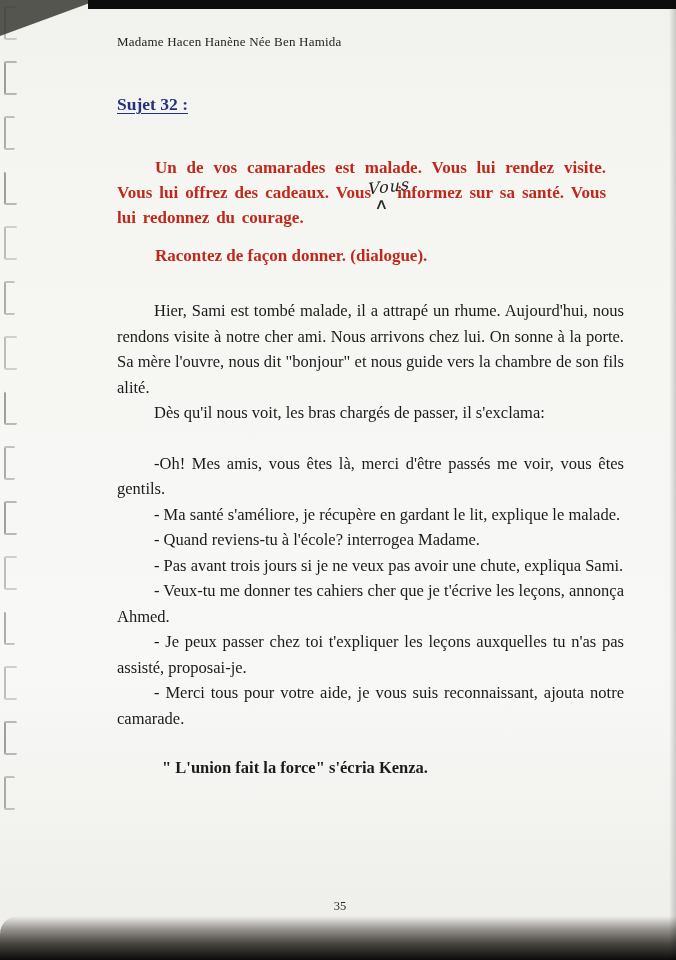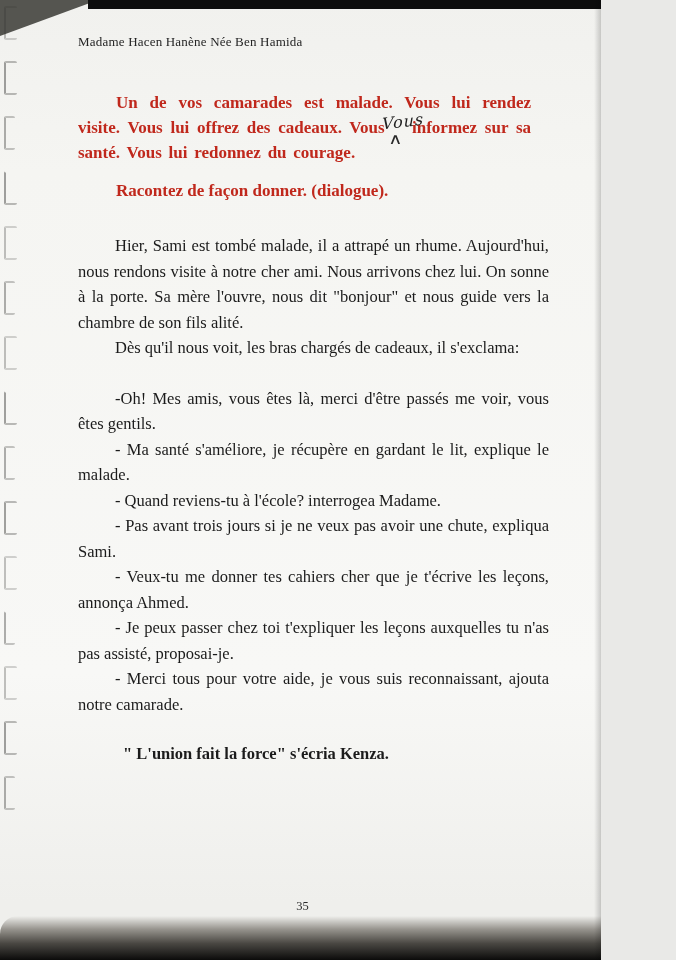--- a/index.html
+++ b/index.html
@@ -10,24 +10,25 @@
   }
   *{box-sizing:border-box;}
   html,body{margin:0;padding:0;}
   body{
     width:676px;height:960px;
     font-family:"Liberation Serif","DejaVu Serif",serif;
     background:#e9e9e7;
   }
   .scan{
     position:relative;
-    width:601px;height:960px;
+    width:676px;height:960px;
     background:linear-gradient(180deg,#f1f1ee 0%, var(--page-bg) 18%, #f8f8f6 70%, #efefec 94%);
     overflow:hidden;
     color:var(--ink);
+    padding-left:39px;
   }
 
   
   .corner-tl{
     position:absolute;top:0;left:0;width:0;height:0;
     border-top:36px solid #555550;
     border-right:98px solid transparent;
     filter:blur(.4px);
   }
   .top-bar{
@@ -169,28 +170,29 @@
     <i></i>
     <i></i>
     <i></i>
     <i></i>
   </div>
 
   <div class="content">
 
     <div class="author">Madame Hacen Hanène Née Ben Hamida</div>
 
+    <h2 class="subject">Sujet 32 :</h2>
 
     <p class="prompt"><span>Un de vos camarades est malade. Vous lui rendez visite. Vous lui offrez des cadeaux. Vous</span> <span class="anno-anchor"><span class="caret">∧</span><span class="handwritten">Vous</span></span> <span>informez sur sa santé. Vous lui redonnez du courage.</span></p>
 
     <p class="instruction">Racontez de façon donner. (dialogue).</p>
 
     <div class="essay">
         <p class="para">Hier, Sami est tombé malade, il a attrapé un rhume. Aujourd'hui, nous rendons visite à notre cher ami. Nous arrivons chez lui. On sonne à la porte. Sa mère l'ouvre, nous dit "bonjour" et nous guide vers la chambre de son fils alité.</p>
-        <p class="para">Dès qu'il nous voit, les bras chargés de cadeaux, il s'exclama:</p>
+        <p class="para">Dès qu'il nous voit, les bras chargés de passer, il s'exclama:</p>
         <p class="para gap-before">-Oh! Mes amis, vous êtes là, merci d'être passés me voir, vous êtes gentils.</p>
         <p class="para">- Ma santé s'améliore, je récupère en gardant le lit, explique le malade.</p>
         <p class="para">- Quand reviens-tu à l'école? interrogea Madame.</p>
         <p class="para">- Pas avant trois jours si je ne veux pas avoir une chute, expliqua Sami.</p>
         <p class="para">- Veux-tu me donner tes cahiers cher que je t'écrive les leçons, annonça Ahmed.</p>
         <p class="para">- Je peux passer chez toi t'expliquer les leçons auxquelles tu n'as pas assisté, proposai-je.</p>
         <p class="para">- Merci tous pour votre aide, je vous suis reconnaissant, ajouta notre camarade.</p>
       </div>
 
     <p class="closing">" L'union fait la force" s'écria Kenza.</p>

